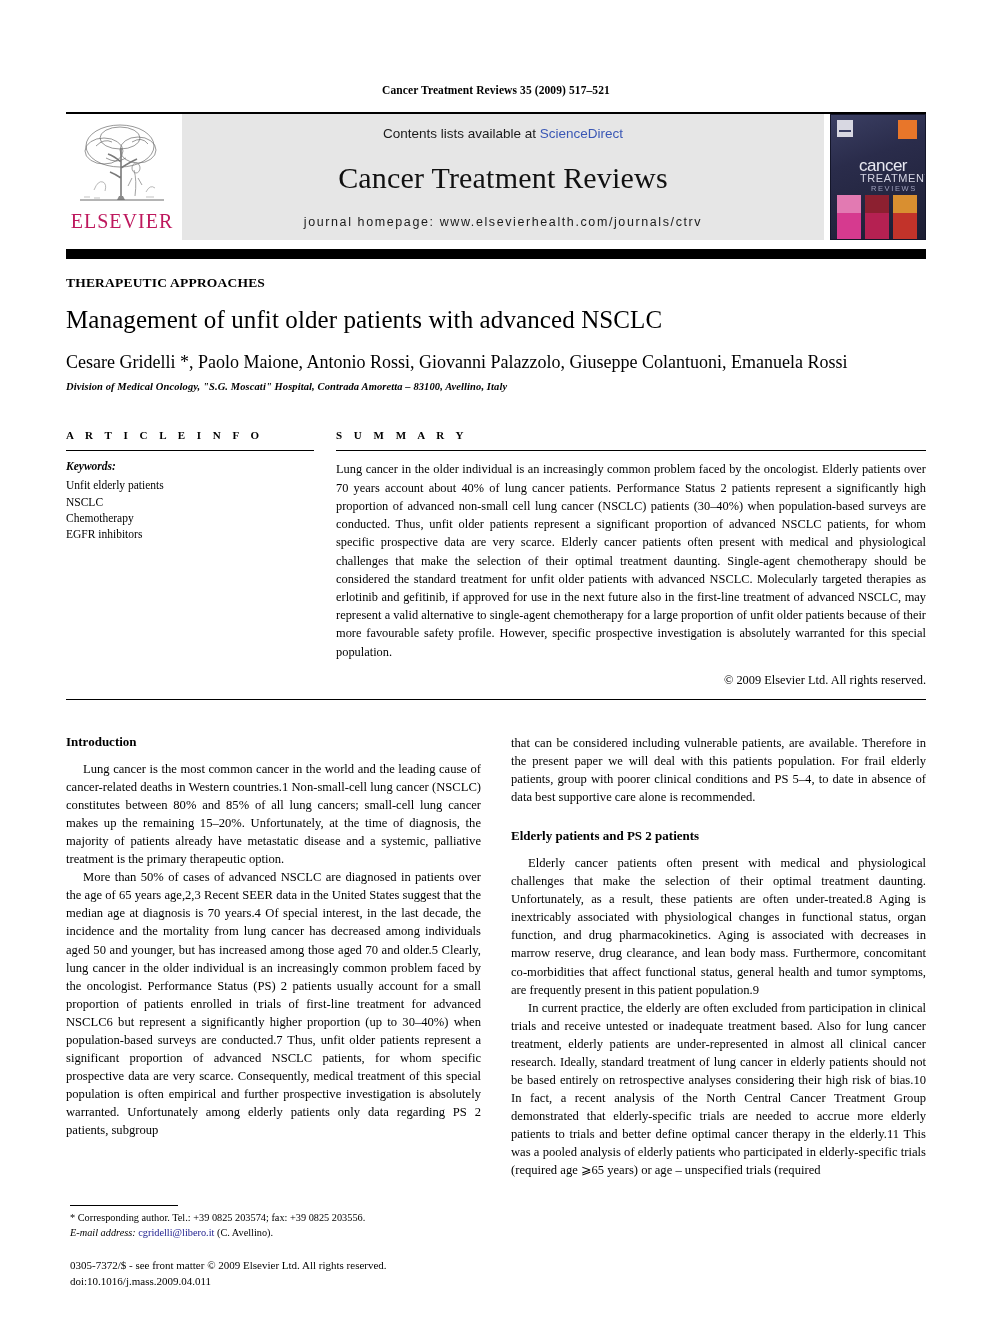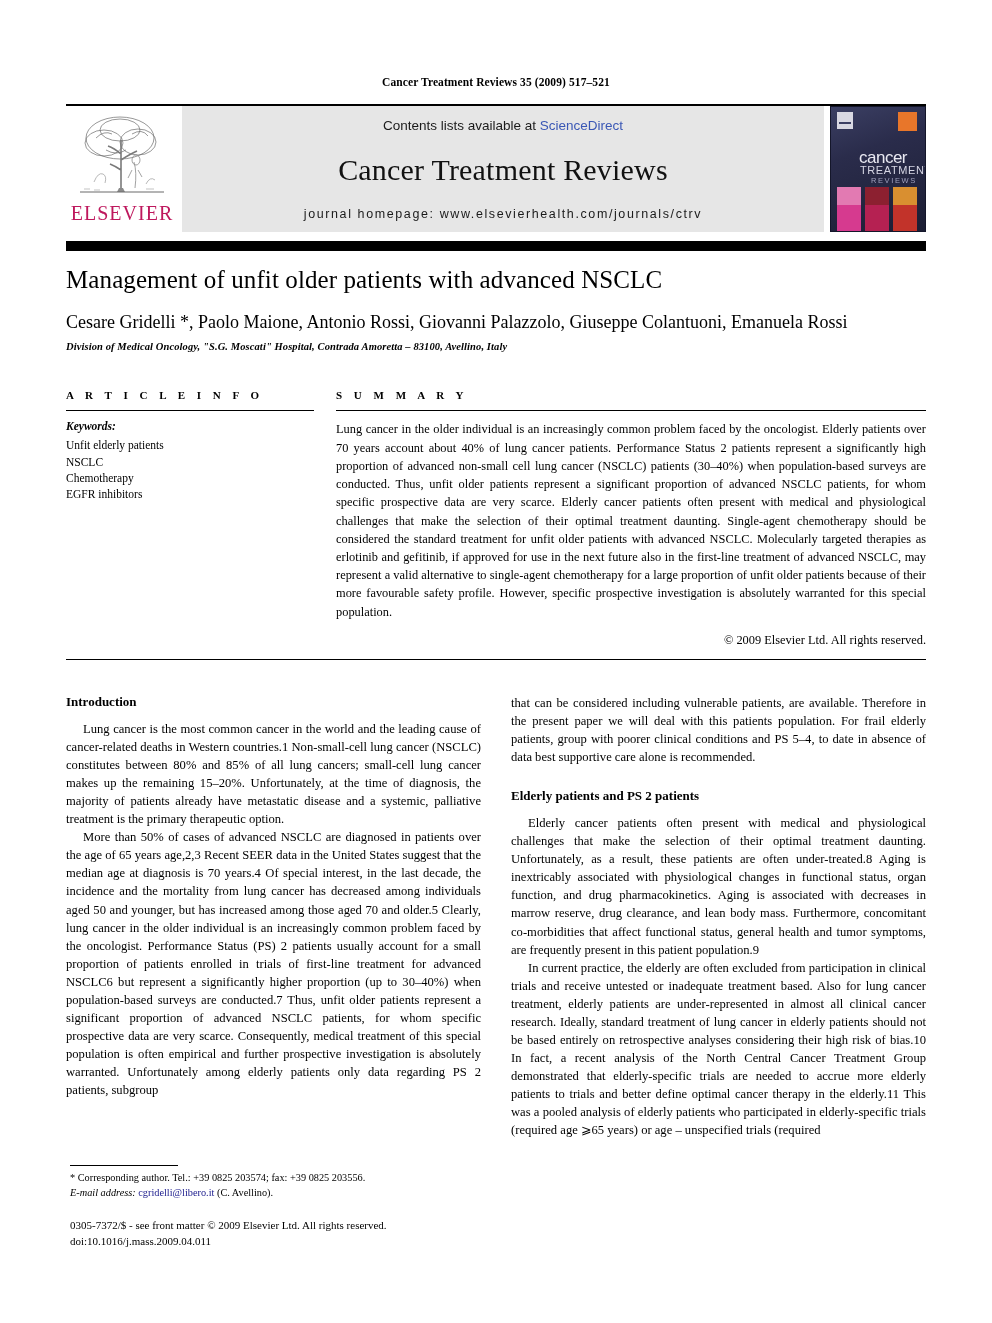--- a/index.html
+++ b/index.html
@@ -13,21 +13,21 @@
     font-family: "Liberation Serif", serif;
     color: #000;
     position: relative;
     overflow: hidden;
   }
   .page {
     width: 992px;
     height: 1323px;
     position: relative;
     box-sizing: border-box;
-    padding: 0 66px;
+    padding: 8px 66px;
     border-radius: 30px;
   }
 
   
   .running-head {
     text-align: center;
     font-family: "Liberation Serif", serif;
     font-weight: bold;
     font-size: 11.5px;
     letter-spacing: 0.1px;
@@ -344,20 +344,21 @@
           <div class="top"></div>
         </div>
       <div class="cover-strip cs3">
           <div class="top"></div>
         </div>
     </div>
   </div>
 
   <div class="black-bar"></div>
 
+  <div class="section-kicker">THERAPEUTIC APPROACHES</div>
   <h1 class="article-title">Management of unfit older patients with advanced NSCLC</h1>
   <div class="authors">Cesare Gridelli *, Paolo Maione, Antonio Rossi, Giovanni Palazzolo, Giuseppe Colantuoni, Emanuela Rossi</div>
   <div class="affiliation">Division of Medical Oncology, "S.G. Moscati" Hospital, Contrada Amoretta – 83100, Avellino, Italy</div>
 
   <div class="info-summary">
     <div class="col-info">
       <div class="head-label">A R T I C L E   I N F O</div>
       <div class="rule-thin"></div>
       <div class="kw-title">Keywords:</div>
       <ul class="kw-list">

